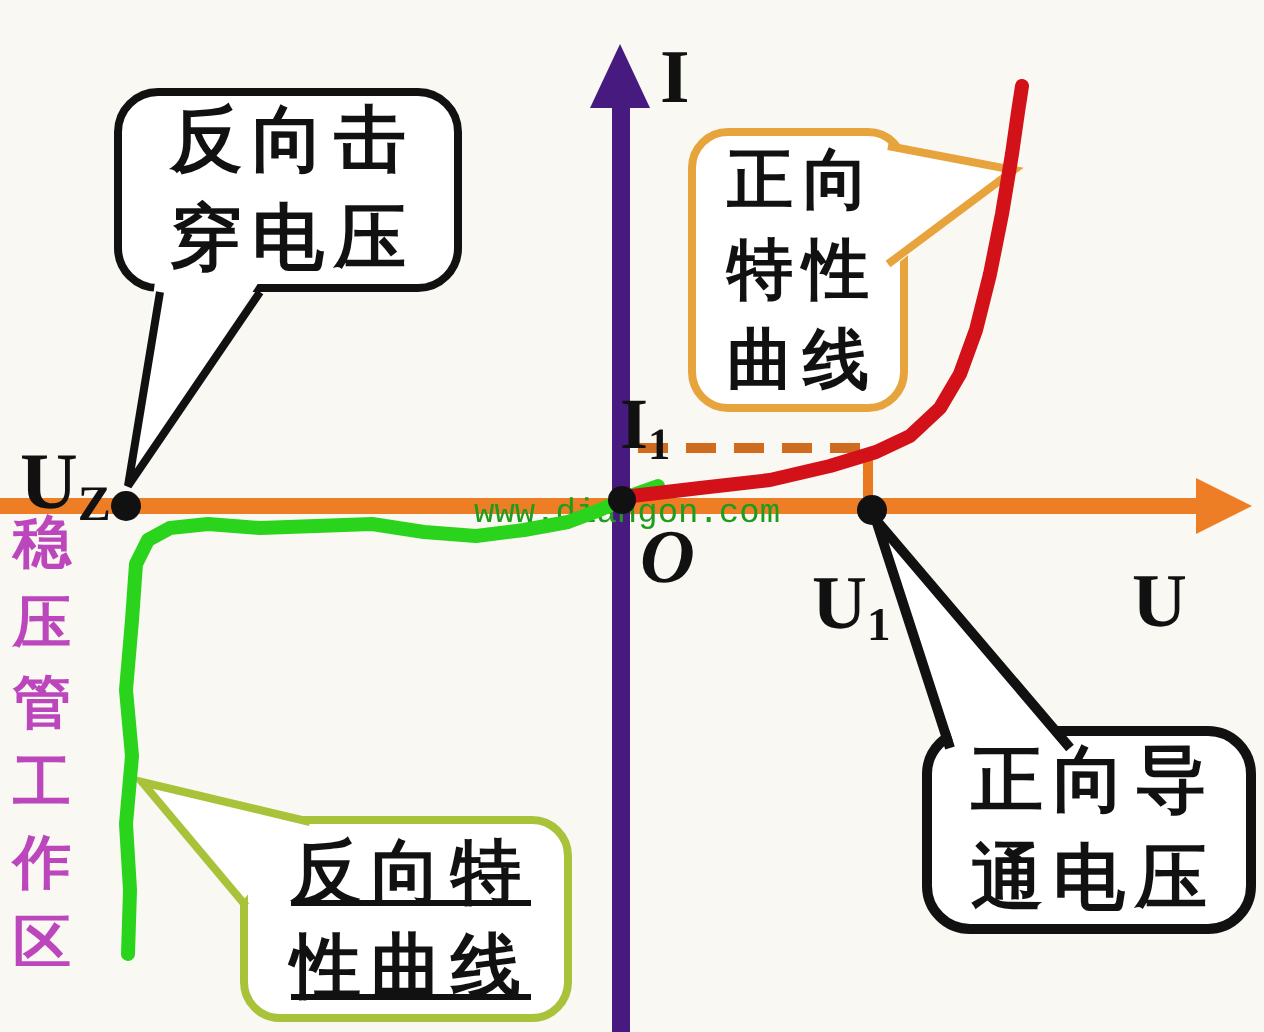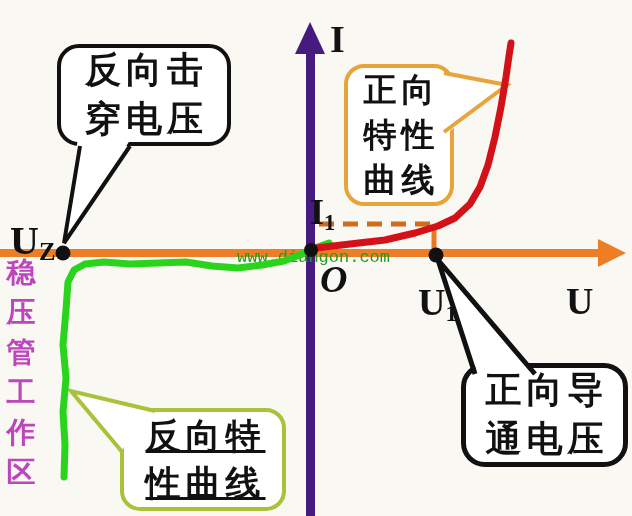--- a/index.html
+++ b/index.html
@@ -32,21 +32,21 @@
     color:var(--wm); white-space:nowrap;}
   
   .lab{position:absolute; z-index:5; font-family:"Liberation Serif", serif;
     font-weight:bold; color:var(--ink); line-height:1; white-space:nowrap;}
   .lab .sub{font-size:0.62em; vertical-align:-0.25em;}
   .lab-i  {left:330px; top:20px;  font-size:38px;}
   .lab-u  {left:566px; top:282px; font-size:38px;}
   .lab-o  {left:320px; top:260px; font-size:38px; font-style:italic;}
   .lab-uz {left:10px;  top:202px; font-size:40px;margin-top:19px;}
   .lab-i1 {left:266px; top:194px; font-size:36px;margin-left:44px;}
-  .lab-u1 {left:418px; top:283px; font-size:38px;}
+  .lab-u1 {left:406px; top:283px; font-size:38px;}
   
   .side-label{position:absolute; left:4px; top:258px; z-index:5;
     display:flex; flex-direction:column; gap:11px; width:34px; align-items:center;
     font-size:29px; font-weight:bold; color:var(--side); line-height:1;}
   
   .callout{position:absolute; z-index:3; background:#ffffff;
     display:flex; flex-direction:column; justify-content:center; align-items:center;
     color:var(--ink); font-weight:bold; text-align:center;}
   .callout .line{white-space:nowrap; letter-spacing:5px; text-indent:5px;}
   .co-breakdown{left:57px; top:44px; width:166px; height:94px;

